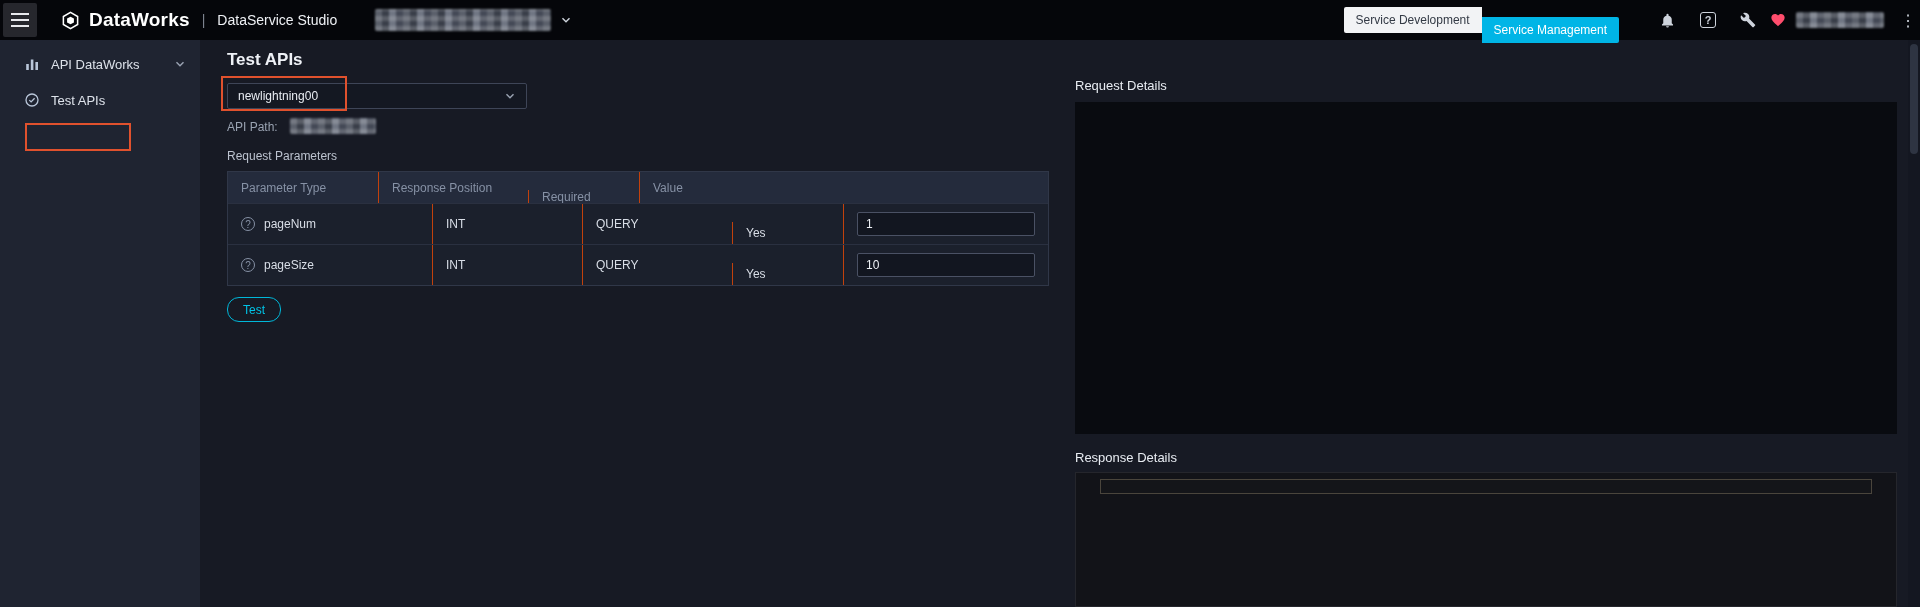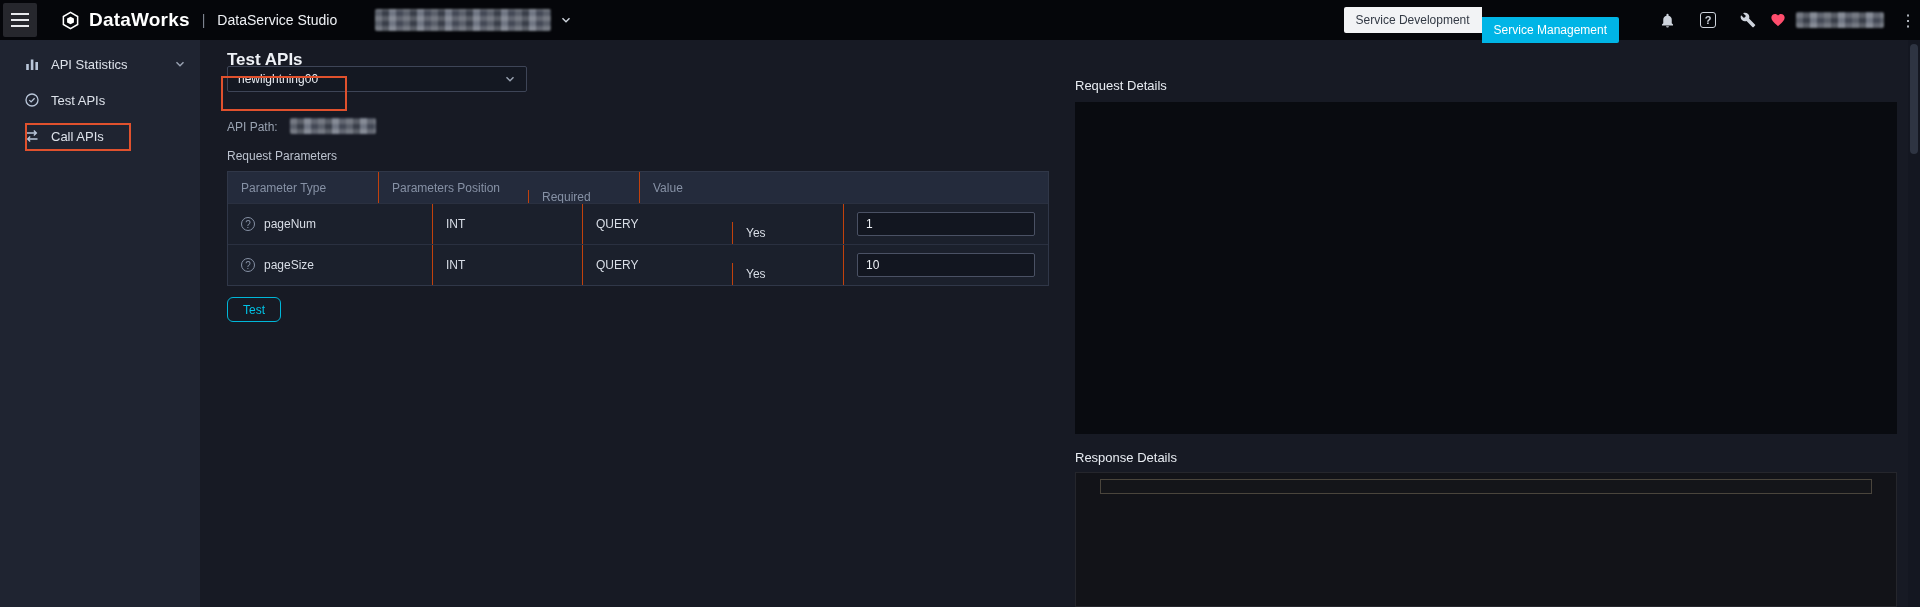--- a/index.html
+++ b/index.html
@@ -61,21 +61,21 @@
     position: relative; height: 36px; display: flex; align-items: center;
     padding-left: 24px; cursor: pointer; font-size: 13px; color: #dde2ea;
   }
   .side-icon { width: 16px; height: 16px; margin-right: 11px; flex: 0 0 16px; }
   .side-chev { position: absolute; right: 14px; width: 12px; height: 12px; }
 
   
   .main-title { position: absolute; left: 227px; top: 50px; font-size: 17px; font-weight: 600; color: #eef1f6; }
 
   .api-select {
-    position: absolute; left: 227px; top: 66px; width: 300px; height: 26px;
+    position: absolute; left: 227px; top: 83px; width: 300px; height: 26px;
     background: #141822; border: 1px solid #3e4557; border-radius: 2px;
     display: flex; align-items: center; padding: 0 10px; cursor: pointer;
   }
   .api-select .sel-text { font-size: 12px; color: #e8ecf2; flex: 1; }
   .annotation { position: absolute; border: 2px solid #e0512d; pointer-events: none; z-index: 6; }
   .ann-select { left: 221px; top: 76px; width: 126px; height: 35px; }
   .ann-sidebar { left: 25px; top: 123px; width: 106px; height: 28px; }
 
   .api-path-label { position: absolute; left: 227px; top: 120px; font-size: 12px; color: #9aa3b2; }
   .api-path-blur { position: absolute; left: 290px; top: 118px; width: 86px; height: 16px; }
@@ -97,21 +97,21 @@
     color: #8691a5; font-size: 10px; display: inline-flex; align-items: center; justify-content: center;
     margin-right: 9px; flex: 0 0 14px;
   }
   .val-input {
     width: 178px; height: 24px; background: #121620; border: 1px solid #4a5164; border-radius: 2px;
     color: #eef1f6; font-size: 12px; padding: 0 8px; font-family: inherit; outline: none;
   }
 
   .test-btn {
     position: absolute; left: 227px; top: 297px; height: 25px; padding: 0 15px;
-    background: transparent; border: 1px solid #00b7d9; border-radius: 6px;
+    background: transparent; border: 1px solid #00b7d9; border-radius: 12px;
     color: #00c3e6; font-size: 12px; cursor: pointer; font-family: inherit;
   }
 
   
   .req-details-label { position: absolute; left: 1075px; top: 78px; font-size: 13px; color: #e8ecf2; }
   .req-details-box {
     position: absolute; left: 1075px; top: 102px; width: 822px; height: 332px;
     background: #090b10;
   }
   .resp-details-label { position: absolute; left: 1075px; top: 450px; font-size: 13px; color: #e8ecf2; }
@@ -185,38 +185,31 @@
     </div>
   </div>
 
   <div class="sidebar">
     <div class="side-item">
       <svg class="side-icon" viewBox="0 0 16 16">
         <rect x="2.2" y="8" width="2.6" height="6" fill="#b9c6d9"></rect>
         <rect x="6.8" y="3.5" width="2.6" height="10.5" fill="#b9c6d9"></rect>
         <rect x="11.4" y="6" width="2.6" height="8" fill="#b9c6d9"></rect>
       </svg>
-      <span>API Statistics</span>
+      <span>API DataWorks</span>
       <svg class="side-chev" viewBox="0 0 12 12">
         <path d="M2.5 4.2L6 7.8l3.5-3.6" fill="none" stroke="#9aa3b2" stroke-width="1.4"></path>
       </svg>
     </div>
     <div class="side-item">
       <svg class="side-icon" viewBox="0 0 16 16">
         <circle cx="8" cy="8" r="6" fill="none" stroke="#b9c6d9" stroke-width="1.3"></circle>
         <path d="M5.3 8.1l1.8 1.8 3.5-3.7" fill="none" stroke="#b9c6d9" stroke-width="1.3"></path>
       </svg>
       <span>Test APIs</span>
-    </div>
-    <div class="side-item">
-      <svg class="side-icon" viewBox="0 0 16 16">
-        <path d="M2.5 5h9.5M9.8 2.6L12.4 5 9.8 7.4" fill="none" stroke="#b9c6d9" stroke-width="1.3"></path>
-        <path d="M13.5 11H4M6.2 8.6L3.6 11l2.6 2.4" fill="none" stroke="#b9c6d9" stroke-width="1.3"></path>
-      </svg>
-      <span>Call APIs</span>
     </div>
   </div>
 
   <div class="annotation ann-sidebar"></div>
   <div class="annotation ann-select"></div>
 
   <div class="main-title">Test APIs</div>
 
   <div class="api-select">
     <span class="sel-text">newlightning00</span>
@@ -226,21 +219,21 @@
   </div>
 
   <div class="api-path-label">API Path:</div>
   <div class="redacted api-path-blur"></div>
 
   <div class="req-params-label">Request Parameters</div>
 
   <div class="param-table">
     <div class="t-row t-head">
       <div class="t-cell c1">Parameter Type</div>
-      <div class="t-cell c2">Parameters Position</div>
+      <div class="t-cell c2">Response Position</div>
       <div class="t-cell c3">Required</div>
       <div class="t-cell c4">Value</div>
     </div>
     <div class="t-row t-body">
       <div class="t-cell c0">
         <span class="help-circ">?</span>
         <span>pageNum</span>
       </div>
       <div class="t-cell c1">INT</div>
       <div class="t-cell c2">QUERY</div>

